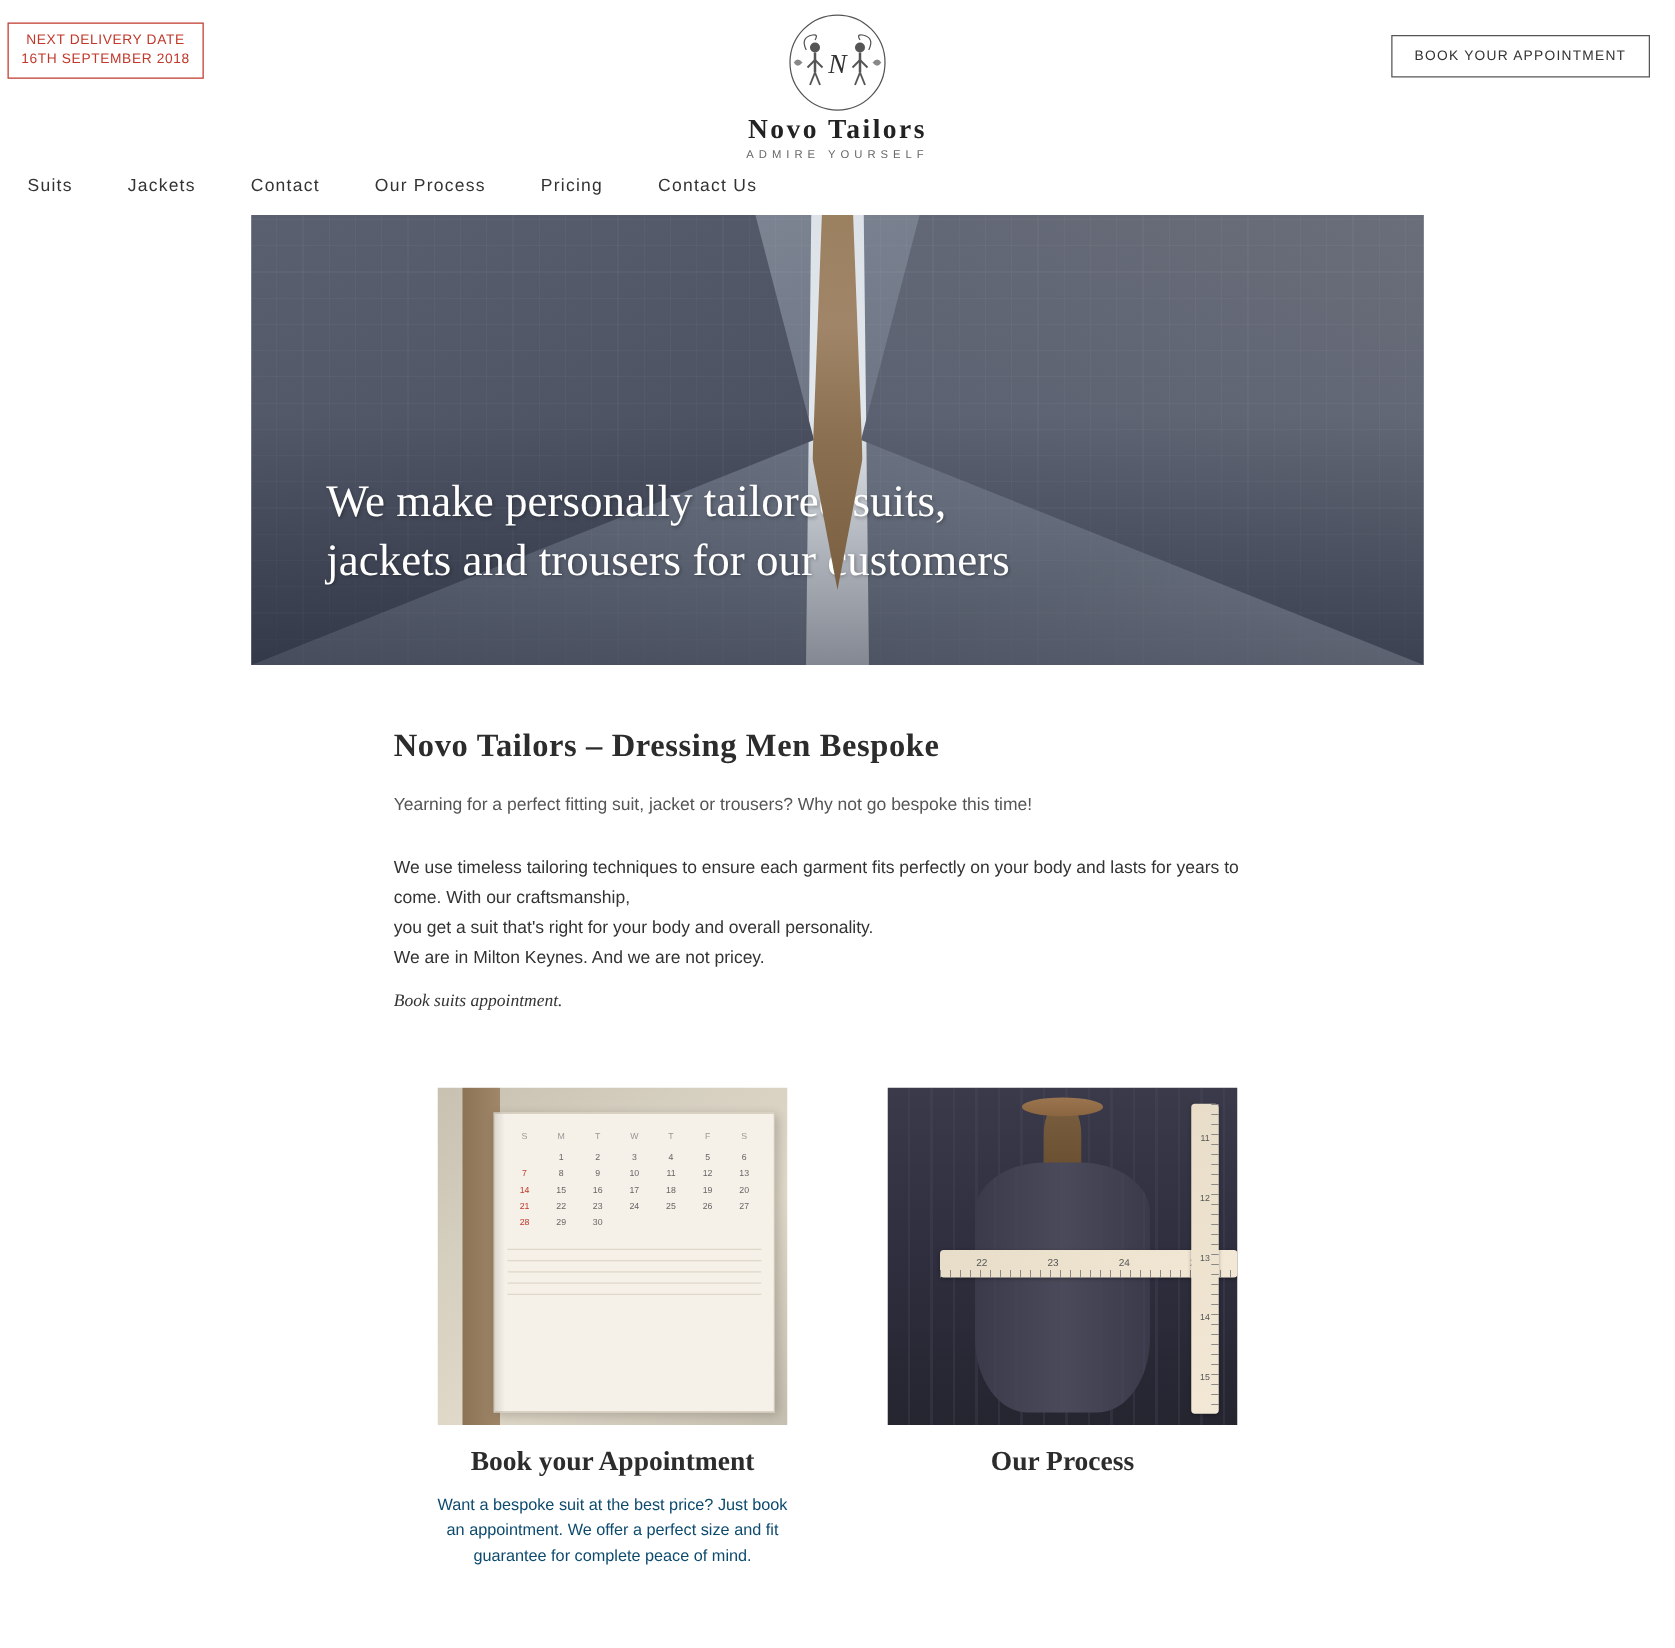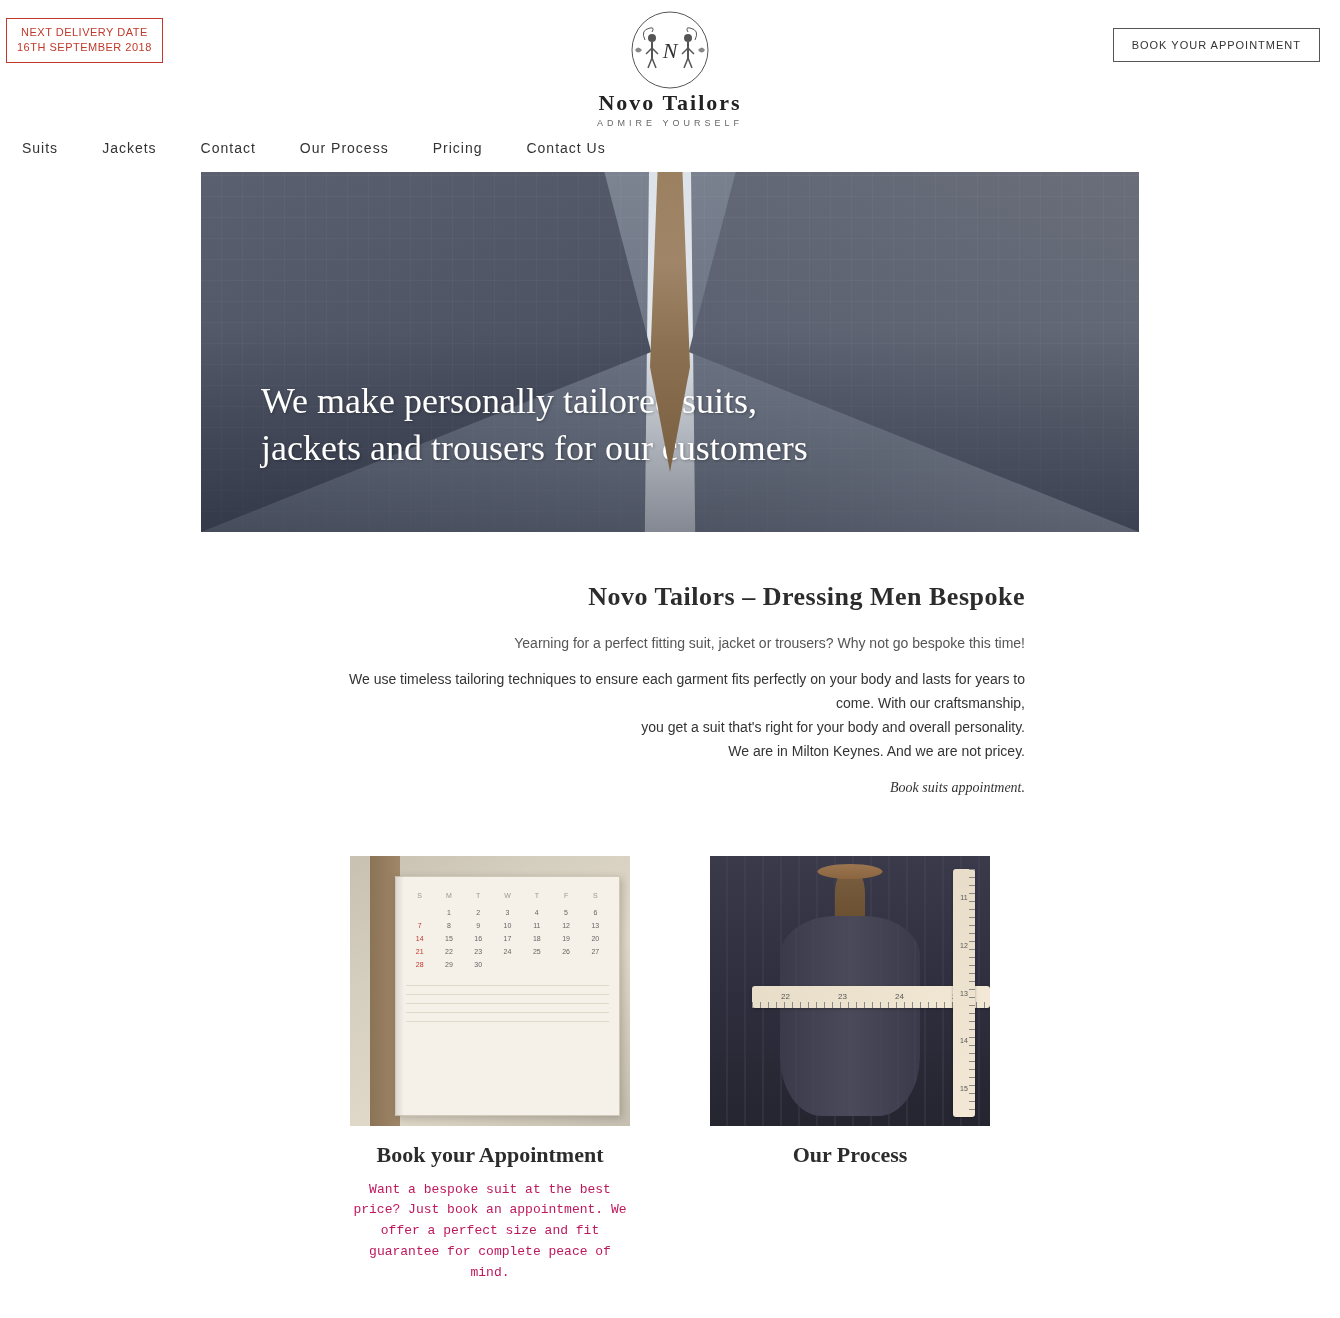--- a/index.html
+++ b/index.html
@@ -123,37 +123,37 @@
     .hero-title {
       font-size: 36px;
       color: #fff;
       font-family: Georgia, serif;
       line-height: 1.3;
       text-shadow: 1px 1px 3px rgba(0,0,0,0.3);
     }
 
     
     .intro-section {
-      text-align: right;
+      text-align: left;
       padding: 50px 20px 30px;
       max-width: 750px;
       margin: 0 auto;
     }
     .intro-heading {
       font-size: 26px;
       color: #2c2c2c;
       font-family: Georgia, serif;
       margin-bottom: 20px;
       letter-spacing: 0.5px;
     }
     .intro-sub {
       font-size: 14px;
       color: #555;
       font-family: Arial, sans-serif;
-      margin-bottom: 14px;
+      margin-bottom: 28px;
       line-height: 1.6;
     }
     .intro-body {
       font-size: 14px;
       color: #333;
       font-family: Arial, sans-serif;
       line-height: 1.7;
       margin-bottom: 14px;
     }
     .intro-link {
@@ -186,22 +186,22 @@
     }
 
     .card-title {
       font-size: 22px;
       color: #2c2c2c;
       font-family: Georgia, serif;
       margin-bottom: 12px;
     }
     .card-desc {
       font-size: 13px;
-      color: #be185d;
-      font-family: Liberation Mono, monospace;
+      color: #0c4a6e;
+      font-family: Liberation Sans, sans-serif;
       line-height: 1.6;
     }
   </style>
 </head>
 <body>
 
 <div class="header">
   <div class="delivery-badge">
     <span>Next Delivery Date</span><br>
     <span>16th September 2018</span>

